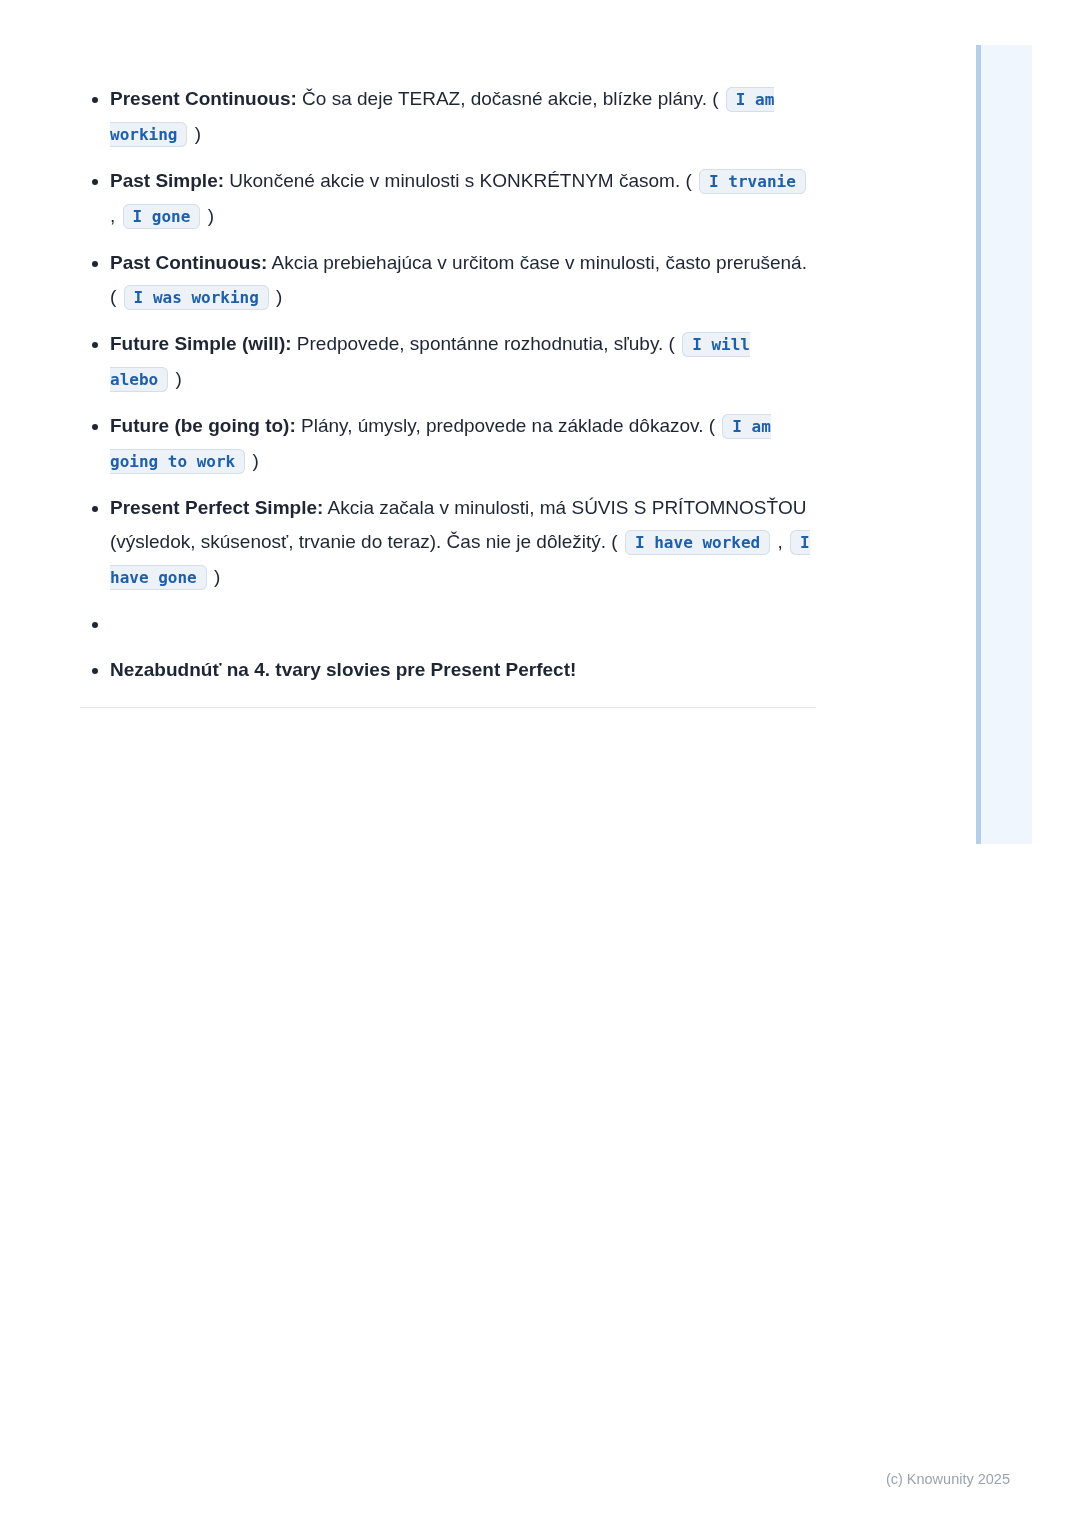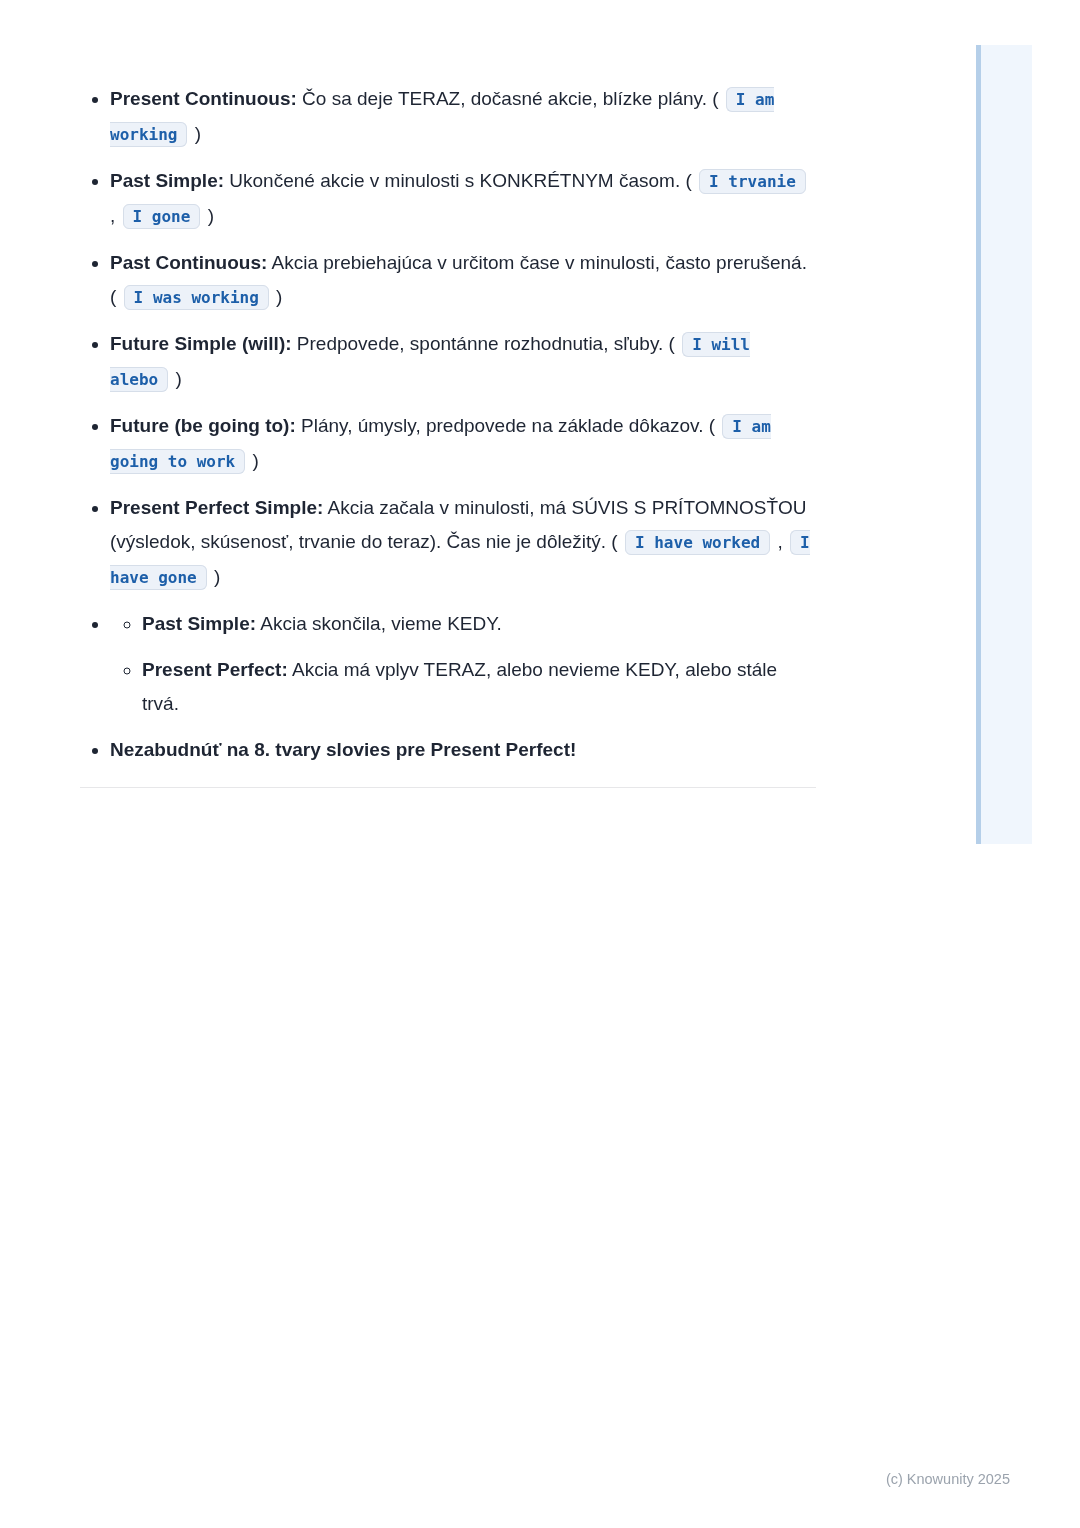--- a/index.html
+++ b/index.html
@@ -82,23 +82,20 @@
 
 <div class="page">
   <div class="content">
     <ul class="main-list" id="tense-list">
         <li><strong class="term">Present Continuous:</strong><span> Čo sa deje TERAZ, dočasné akcie, blízke plány. ( </span><code class="chip">I am working</code><span> )</span></li>
         <li><strong class="term">Past Simple:</strong><span> Ukončené akcie v minulosti s KONKRÉTNYM časom. ( </span><code class="chip">I trvanie</code><span> , </span><code class="chip">I gone</code><span> )</span></li>
         <li><strong class="term">Past Continuous:</strong><span> Akcia prebiehajúca v určitom čase v minulosti, často prerušená. ( </span><code class="chip">I was working</code><span> )</span></li>
         <li><strong class="term">Future Simple (will):</strong><span> Predpovede, spontánne rozhodnutia, sľuby. ( </span><code class="chip">I will alebo</code><span> )</span></li>
         <li><strong class="term">Future (be going to):</strong><span> Plány, úmysly, predpovede na základe dôkazov. ( </span><code class="chip">I am going to work</code><span> )</span></li>
         <li><strong class="term">Present Perfect Simple:</strong><span> Akcia začala v minulosti, má SÚVIS S PRÍTOMNOSŤOU (výsledok, skúsenosť, trvanie do teraz). Čas nie je dôležitý. ( </span><code class="chip">I have worked</code><span> , </span><code class="chip">I have gone</code><span> )</span></li>
-        <li><ul class="sub-list">
-            <li><strong class="term">Past Simple:</strong><span> Akcia skončila, vieme KEDY.</span></li>
-            <li><strong class="term">Present Perfect:</strong><span> Akcia má vplyv TERAZ, alebo nevieme KEDY, alebo stále trvá.</span></li>
-          </ul></li>
-        <li><strong class="term">Nezabudnúť na 8. tvary slovies pre Present Perfect!</strong></li>
+        <li></li>
+        <li><strong class="term">Nezabudnúť na 4. tvary slovies pre Present Perfect!</strong></li>
       </ul>
     <hr class="divider">
   </div>
   <div class="side-panel"></div>
   <div class="copyright">(c) Knowunity 2025</div>
 </div>
 
 </body></html>

